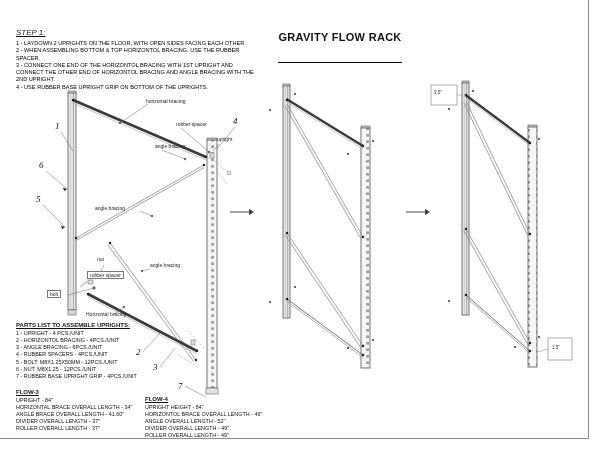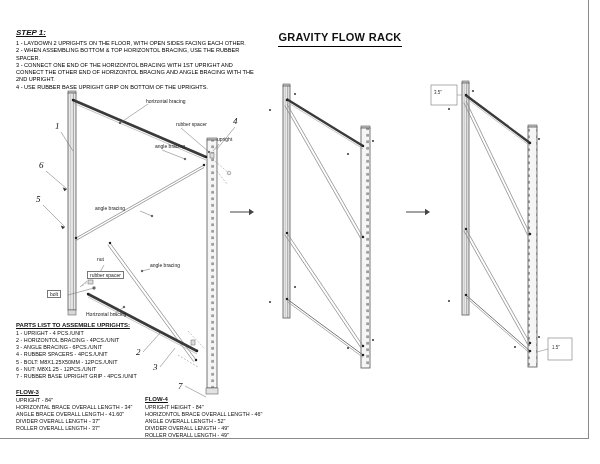--- a/index.html
+++ b/index.html
@@ -2,24 +2,24 @@
 <html><head>
 <meta charset="utf-8">
 <style>
   html,body{margin:0;padding:0;background:#fff;}
   .sheet{position:relative;width:600px;height:464px;background:#fff;overflow:hidden;
          font-family:"Liberation Sans",sans-serif;color:#111;}
   .border-right{position:absolute;left:588px;top:0;width:1px;height:439px;background:#8a8a8a;}
   .border-bottom{position:absolute;left:0;top:438px;width:589px;height:1px;background:#8a8a8a;}
 
   .title{position:absolute;left:262px;top:27px;width:156px;text-align:center;}
-  .title span{font-size:11px;font-weight:bold;letter-spacing:.3px;border-bottom:1.4px solid #000;padding-bottom:3px;}
+  .title span{font-size:11px;font-weight:bold;letter-spacing:.3px;border-bottom:1.4px solid #000;padding-bottom:19px;}
 
   .step{position:absolute;left:16px;top:28px;width:244px;}
-  .step .hd{font-size:8px;font-weight:bold;font-style:italic;text-decoration:underline;margin-bottom:3px;}
+  .step .hd{font-size:8px;font-weight:normal;font-style:italic;text-decoration:underline;margin-bottom:3px;}
   .step .line{font-size:5.6px;line-height:1.3;color:#000;}
 
   .parts{position:absolute;left:16px;top:322px;width:170px;}
   .parts .hd{font-size:6px;font-weight:bold;text-decoration:underline;margin-bottom:2px;}
   .parts .item{font-size:5.4px;line-height:1.32;}
 
   .flowblk{position:absolute;width:150px;}
   .flowblk .hd{font-size:6px;font-weight:bold;text-decoration:underline;margin-bottom:2px;}
   .flowblk .line{font-size:5.4px;line-height:1.3;}
   .flow3{left:16px;top:389px;}

